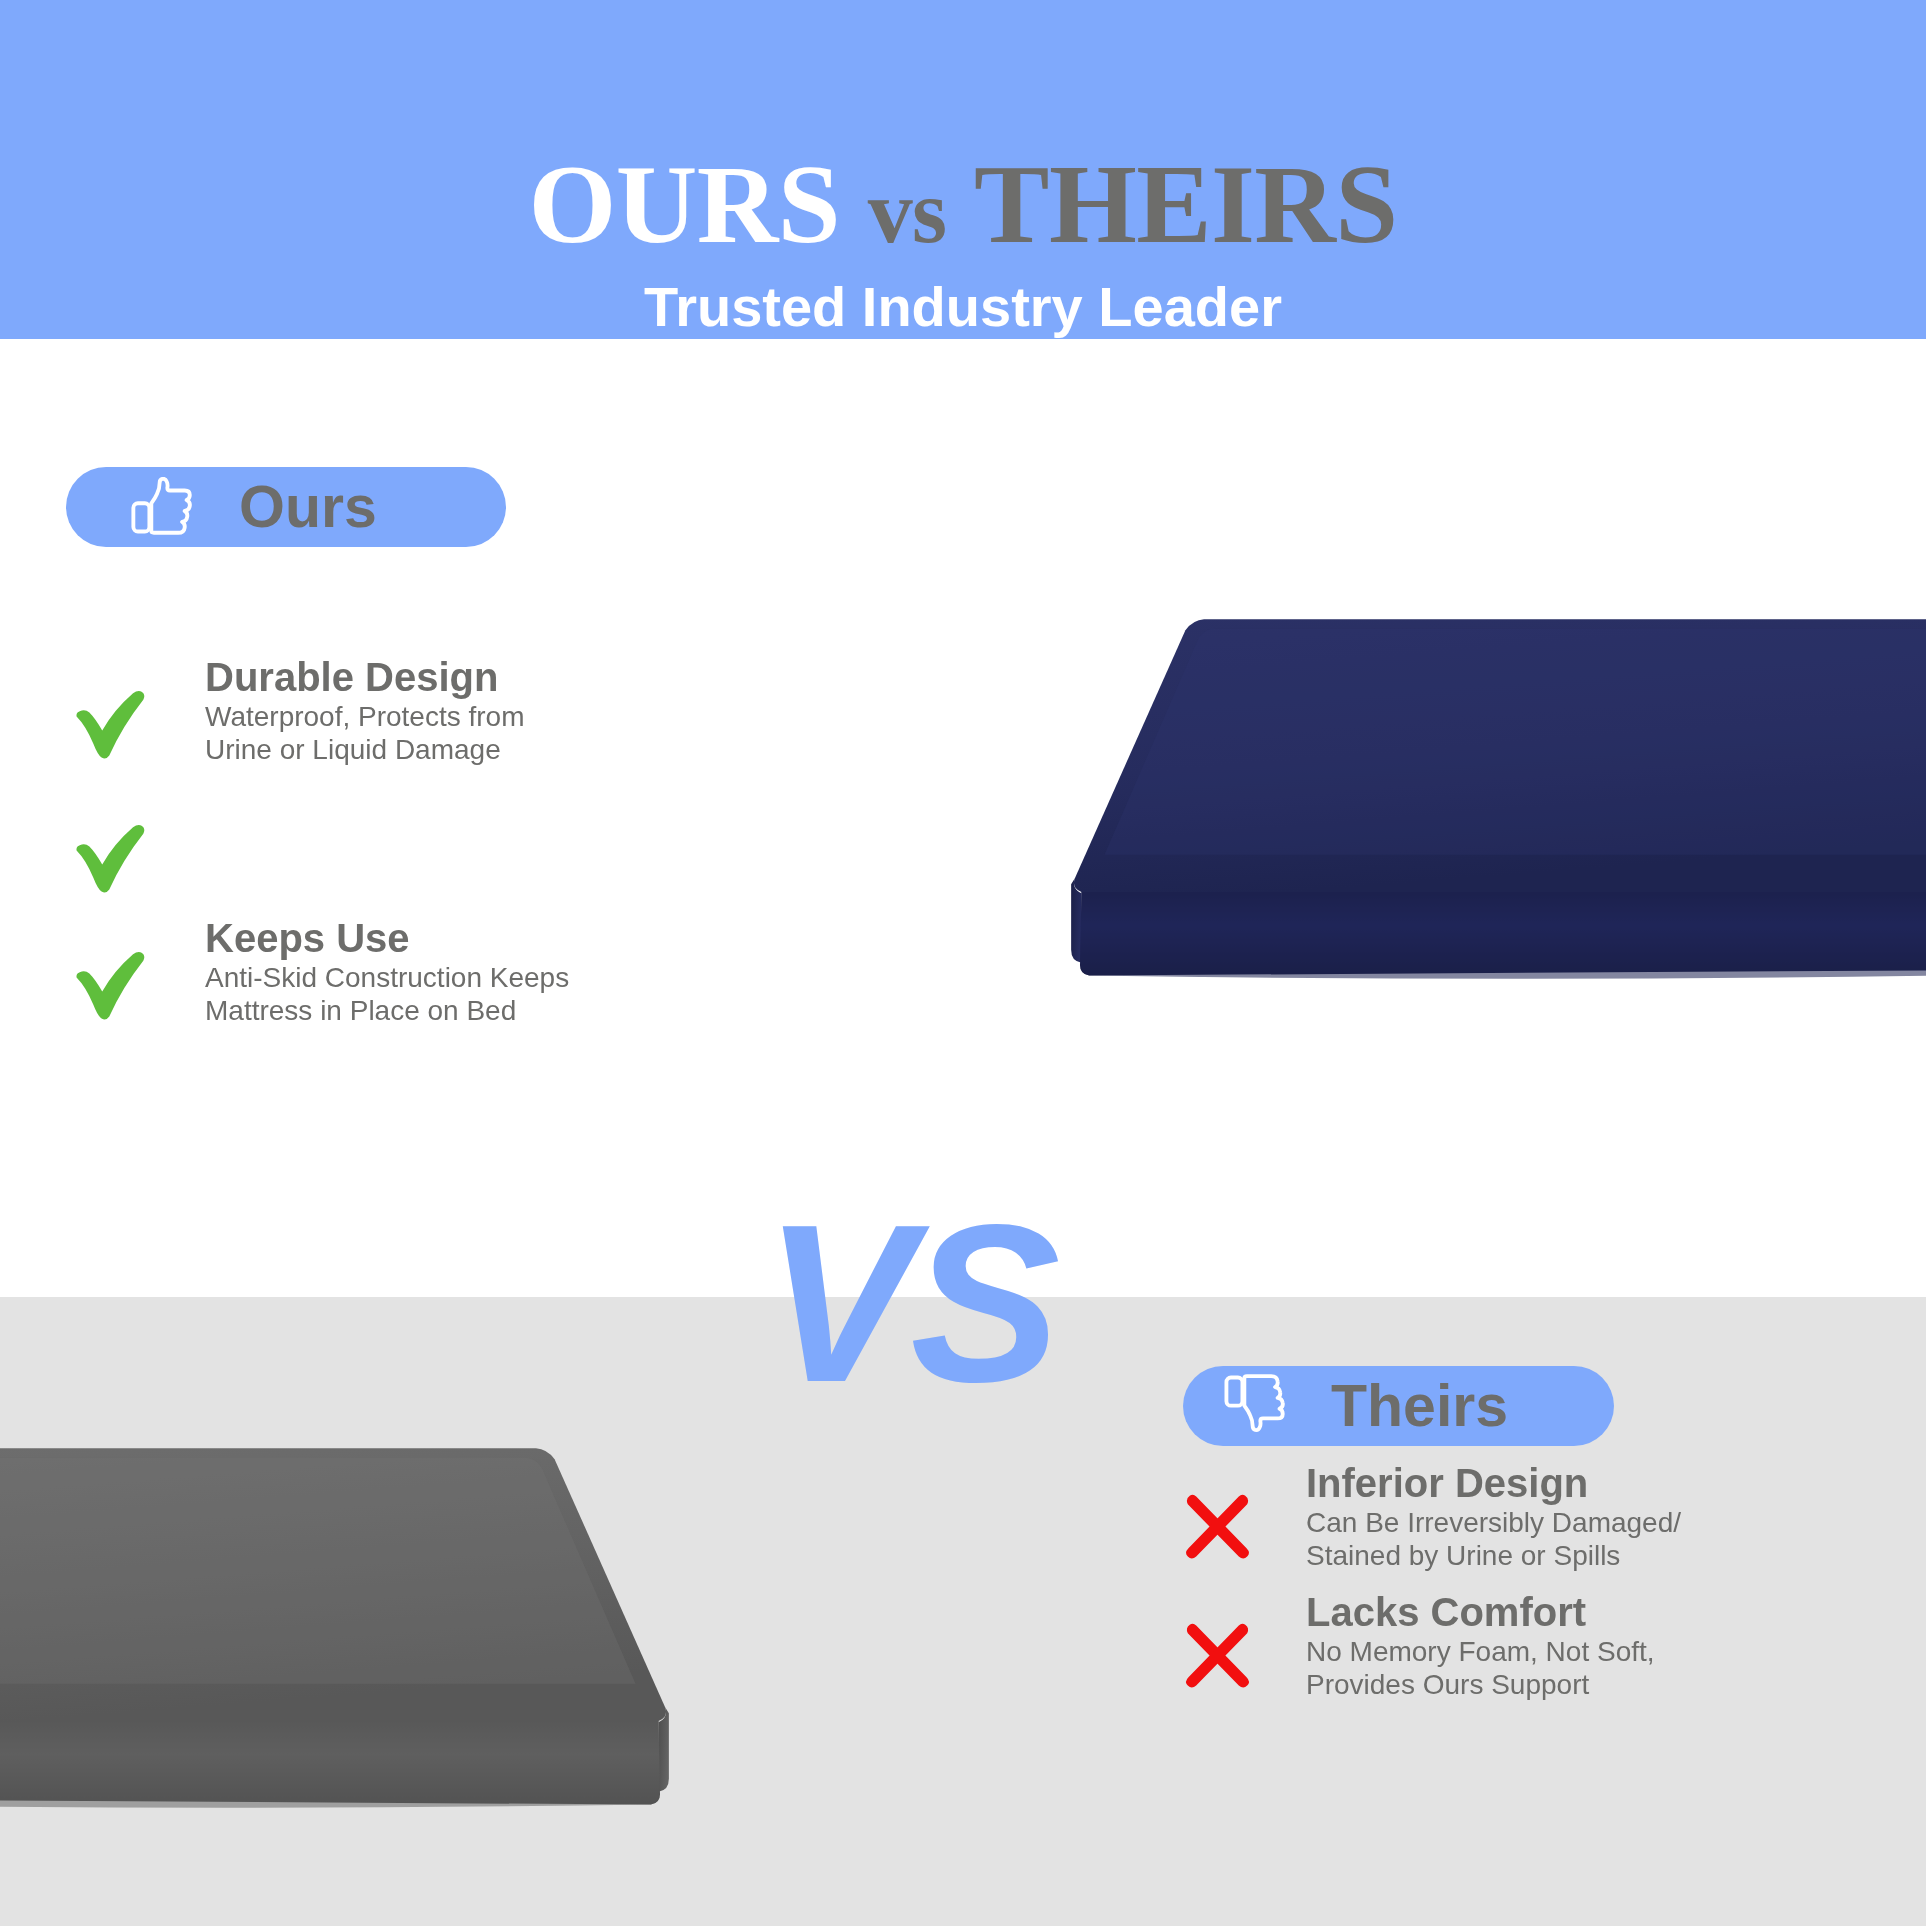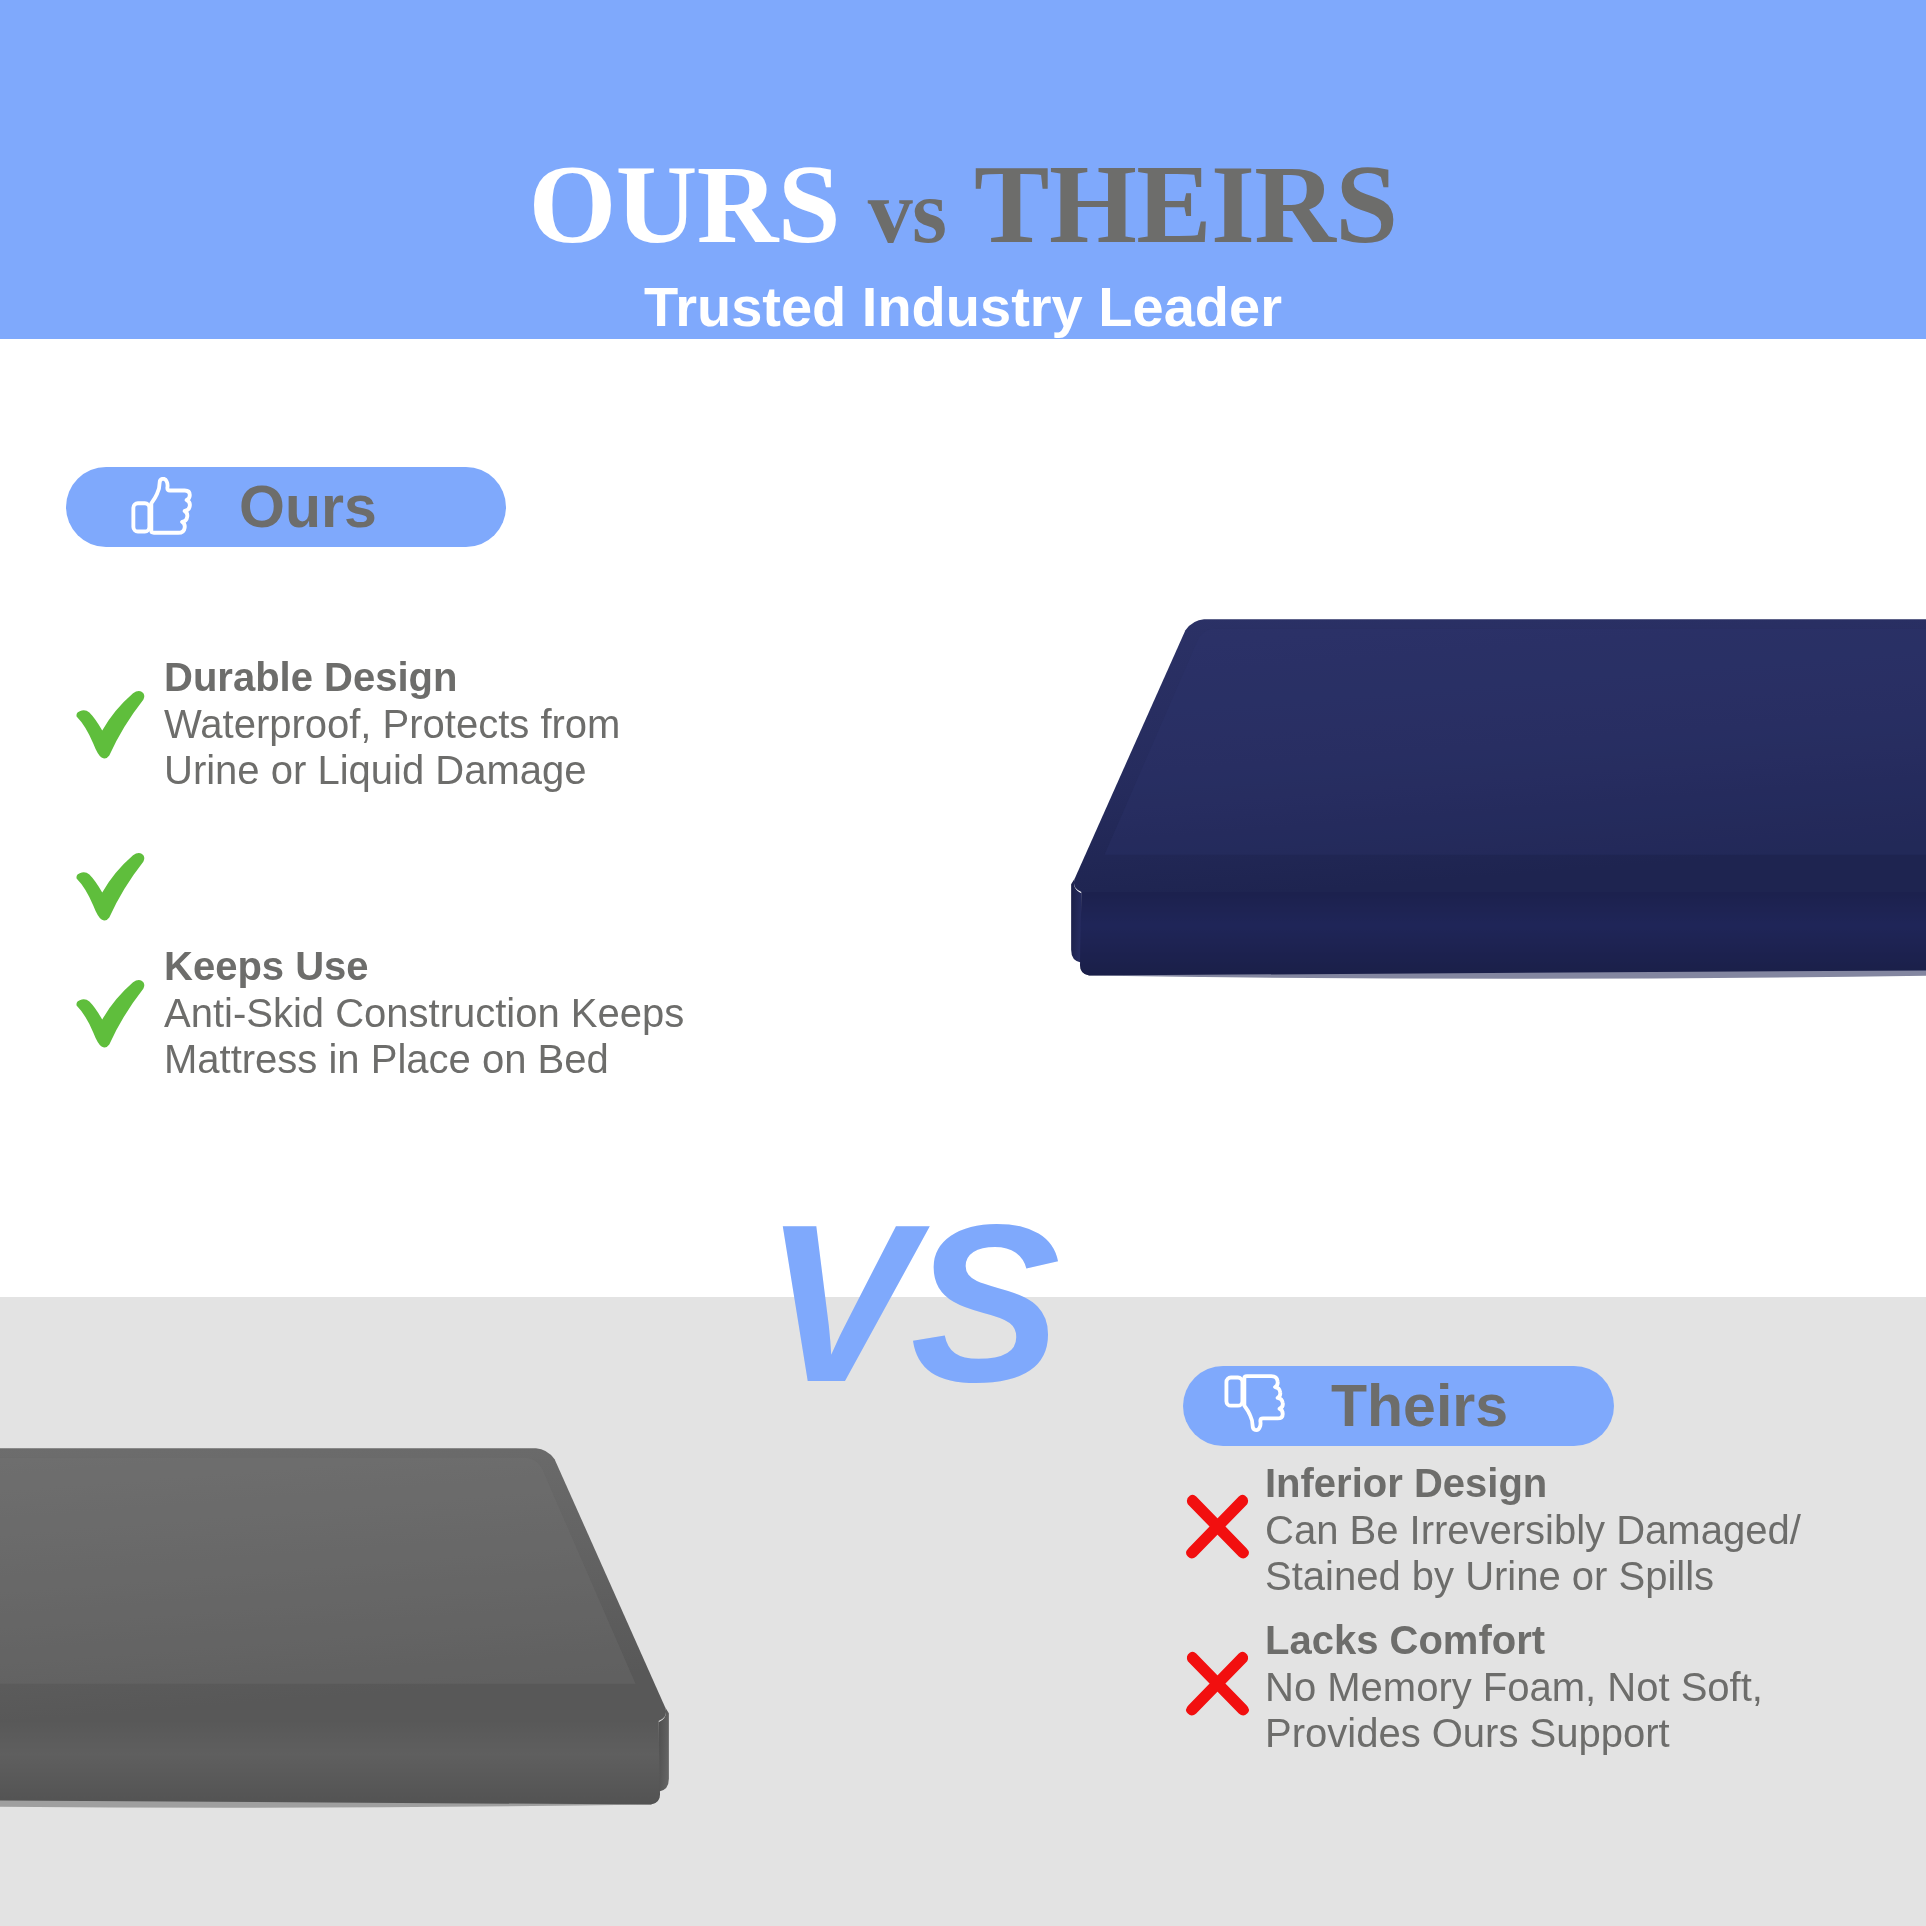--- a/index.html
+++ b/index.html
@@ -70,38 +70,39 @@
   .thumb-icon{display:block;}
 
   
   .features{position:absolute;}
   .features-ours{left:61px;top:655px;width:867px;}
   .features-theirs{left:1169px;top:1461px;width:758px;}
 
   .feature{
     display:flex;align-items:flex-start;
     margin-bottom:23px;
+    gap:41px;
   }
   .features-theirs .feature{margin-bottom:18px;}
 
   .mark{
     flex:0 0 auto;
     width:103px;
     display:flex;justify-content:center;
     padding-top:33px;
   }
   .features-theirs .mark{width:96px;padding-top:31px;}
 
   .ftext{flex:1 1 auto;min-width:0;}
   .ftitle{
     font-size:40px;font-weight:bold;color:#6D6D6B;
     line-height:1.12;margin:0 0 1.3px 0;white-space:nowrap;
   }
   .fdesc{
-    font-size:40px;font-weight:normal;color:#6D6D6B;
+    font-size:28px;font-weight:normal;color:#6D6D6B;
     line-height:1.16;margin:0;white-space:pre-line;
   }
 
   
   .vs-mark{
     position:absolute;
     left:764px;top:1191px;
     font-size:225px;
     font-weight:bold;
     font-style:italic;

